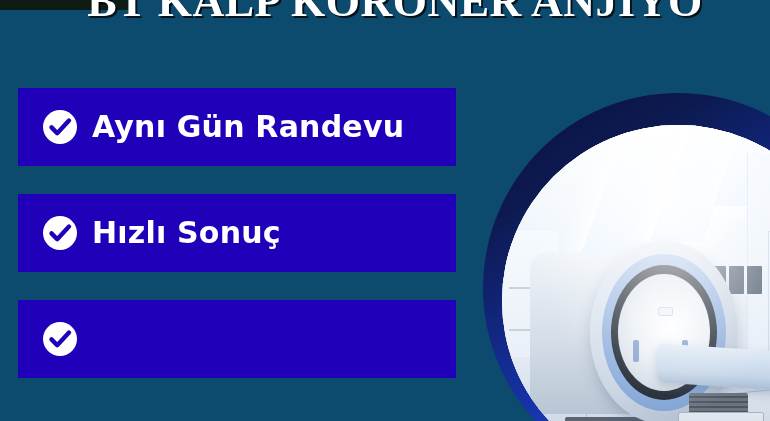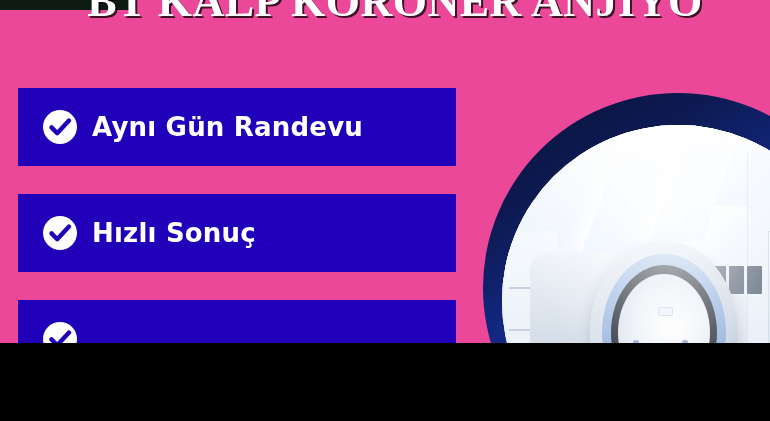--- a/index.html
+++ b/index.html
@@ -6,22 +6,22 @@
     margin: 0;
     padding: 0;
     background: #000000;
   }
   body {
     font-family: "Liberation Sans", sans-serif;
   }
   #stage {
     position: relative;
     width: 770px;
-    height: 343px;
-    background: #ec4899;
+    height: 421px;
+    background: #0c4a6e;
     overflow: hidden;
   }
 
   
   .top-green-bar {
     position: absolute;
     left: 0;
     top: 0;
     width: 136px;
     height: 10px;
@@ -69,21 +69,21 @@
     width: 36px;
     height: 36px;
     margin-right: 14px;
     display: block;
   }
 
   .card-label {
     color: #ffffff;
     font-family: "DejaVu Sans", "Liberation Sans", sans-serif;
     font-weight: bold;
-    font-size: 26px;
+    font-size: 30px;
     letter-spacing: 0.2px;
     line-height: 1;
     white-space: nowrap;
   }
 
   
   .photo-ring {
     position: absolute;
     left: 483px;
     top: 93px;

